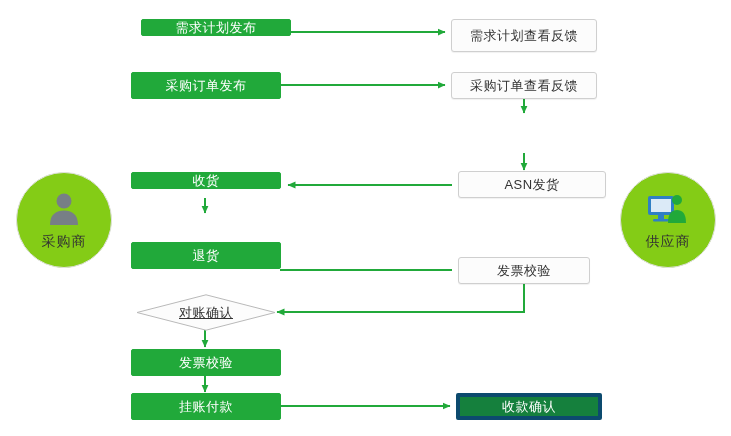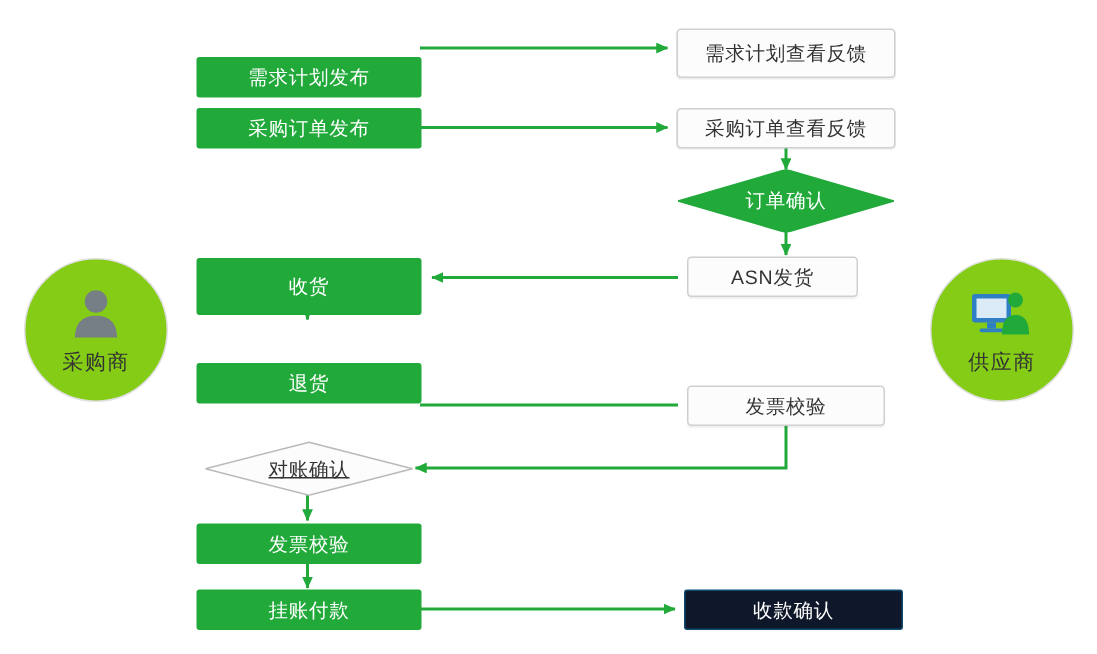--- a/index.html
+++ b/index.html
@@ -43,23 +43,23 @@
     border-radius: 2px;
   }
   .node.white {
     background: #fcfcfc;
     color: #333333;
     border: 1px solid #cfcfcf;
     border-radius: 3px;
     box-shadow: 0 1px 1px rgba(0,0,0,0.06);
   }
   .node.orange {
-    background: #0f172a;
+    background: #15803d;
     color: #ffffff;
-    border: 1px solid #0c4a6e;
+    border: 4px solid #0c4a6e;
     border-radius: 2px;
   }
   .diamond-wrap {
     position: absolute;
   }
   .diamond-wrap .label {
     position: absolute;
     left: 0;
     top: 0;
     width: 100%;
@@ -153,48 +153,42 @@
         <rect x="6" y="10" width="20" height="13" fill="#dbeaf7"></rect>
         <rect x="13" y="26" width="6" height="4" fill="#2f7fc4"></rect>
         <rect x="8" y="30" width="16" height="2.5" rx="1.2" fill="#2f7fc4"></rect>
         <circle cx="32" cy="11" r="5" fill="#21a93a"></circle>
         <path d="M23,34 C23,24 27,21 32,21 C37,21 41,24 41,34 Z" fill="#21a93a"></path>
       </svg>
     </span>
     <span class="caption">供应商</span>
   </div>
 
-  <div class="node green" style="left:131px; top:19px; width:150px; height:27px;margin-top:19px;">
+  <div class="node green" style="left:141px; top:19px; width:150px; height:17px;">
     <span>需求计划发布</span>
   </div>
 
   <div class="node white" style="left:451px; top:19px; width:146px; height:33px;">
     <span>需求计划查看反馈</span>
   </div>
 
   <div class="node green" style="left:131px; top:72px; width:150px; height:27px;">
     <span>采购订单发布</span>
   </div>
 
   <div class="node white" style="left:451px; top:72px; width:146px; height:27px;text-align:center;">
     <span>采购订单查看反馈</span>
   </div>
 
-  <div class="diamond-wrap green" style="left:452px; top:113px; width:144px; height:42px;">
-    <svg width="144" height="42" viewBox="0 0 144 42">
-      <polygon points="72,0 144,21 72,42 0,21" fill="#21a93a" stroke="#21a93a" stroke-width="1"></polygon>
-    </svg>
-    <span class="label">订单确认</span>
-  </div>
-
-  <div class="node white" style="left:458px; top:171px; width:114px; height:27px;">
+
+  <div class="node white" style="left:458px; top:171px; width:148px; height:27px;">
     <span>ASN发货</span>
   </div>
 
-  <div class="node green" style="left:131px; top:172px; width:150px; height:38px;">
+  <div class="node green" style="left:131px; top:172px; width:150px; height:17px;">
     <span>收货</span>
   </div>
 
 
   <div class="node green" style="left:131px; top:242px; width:150px; height:27px;">
     <span>退货</span>
   </div>
 
   <div class="node white" style="left:458px; top:257px; width:132px; height:27px;">
     <span>发票校验</span>

